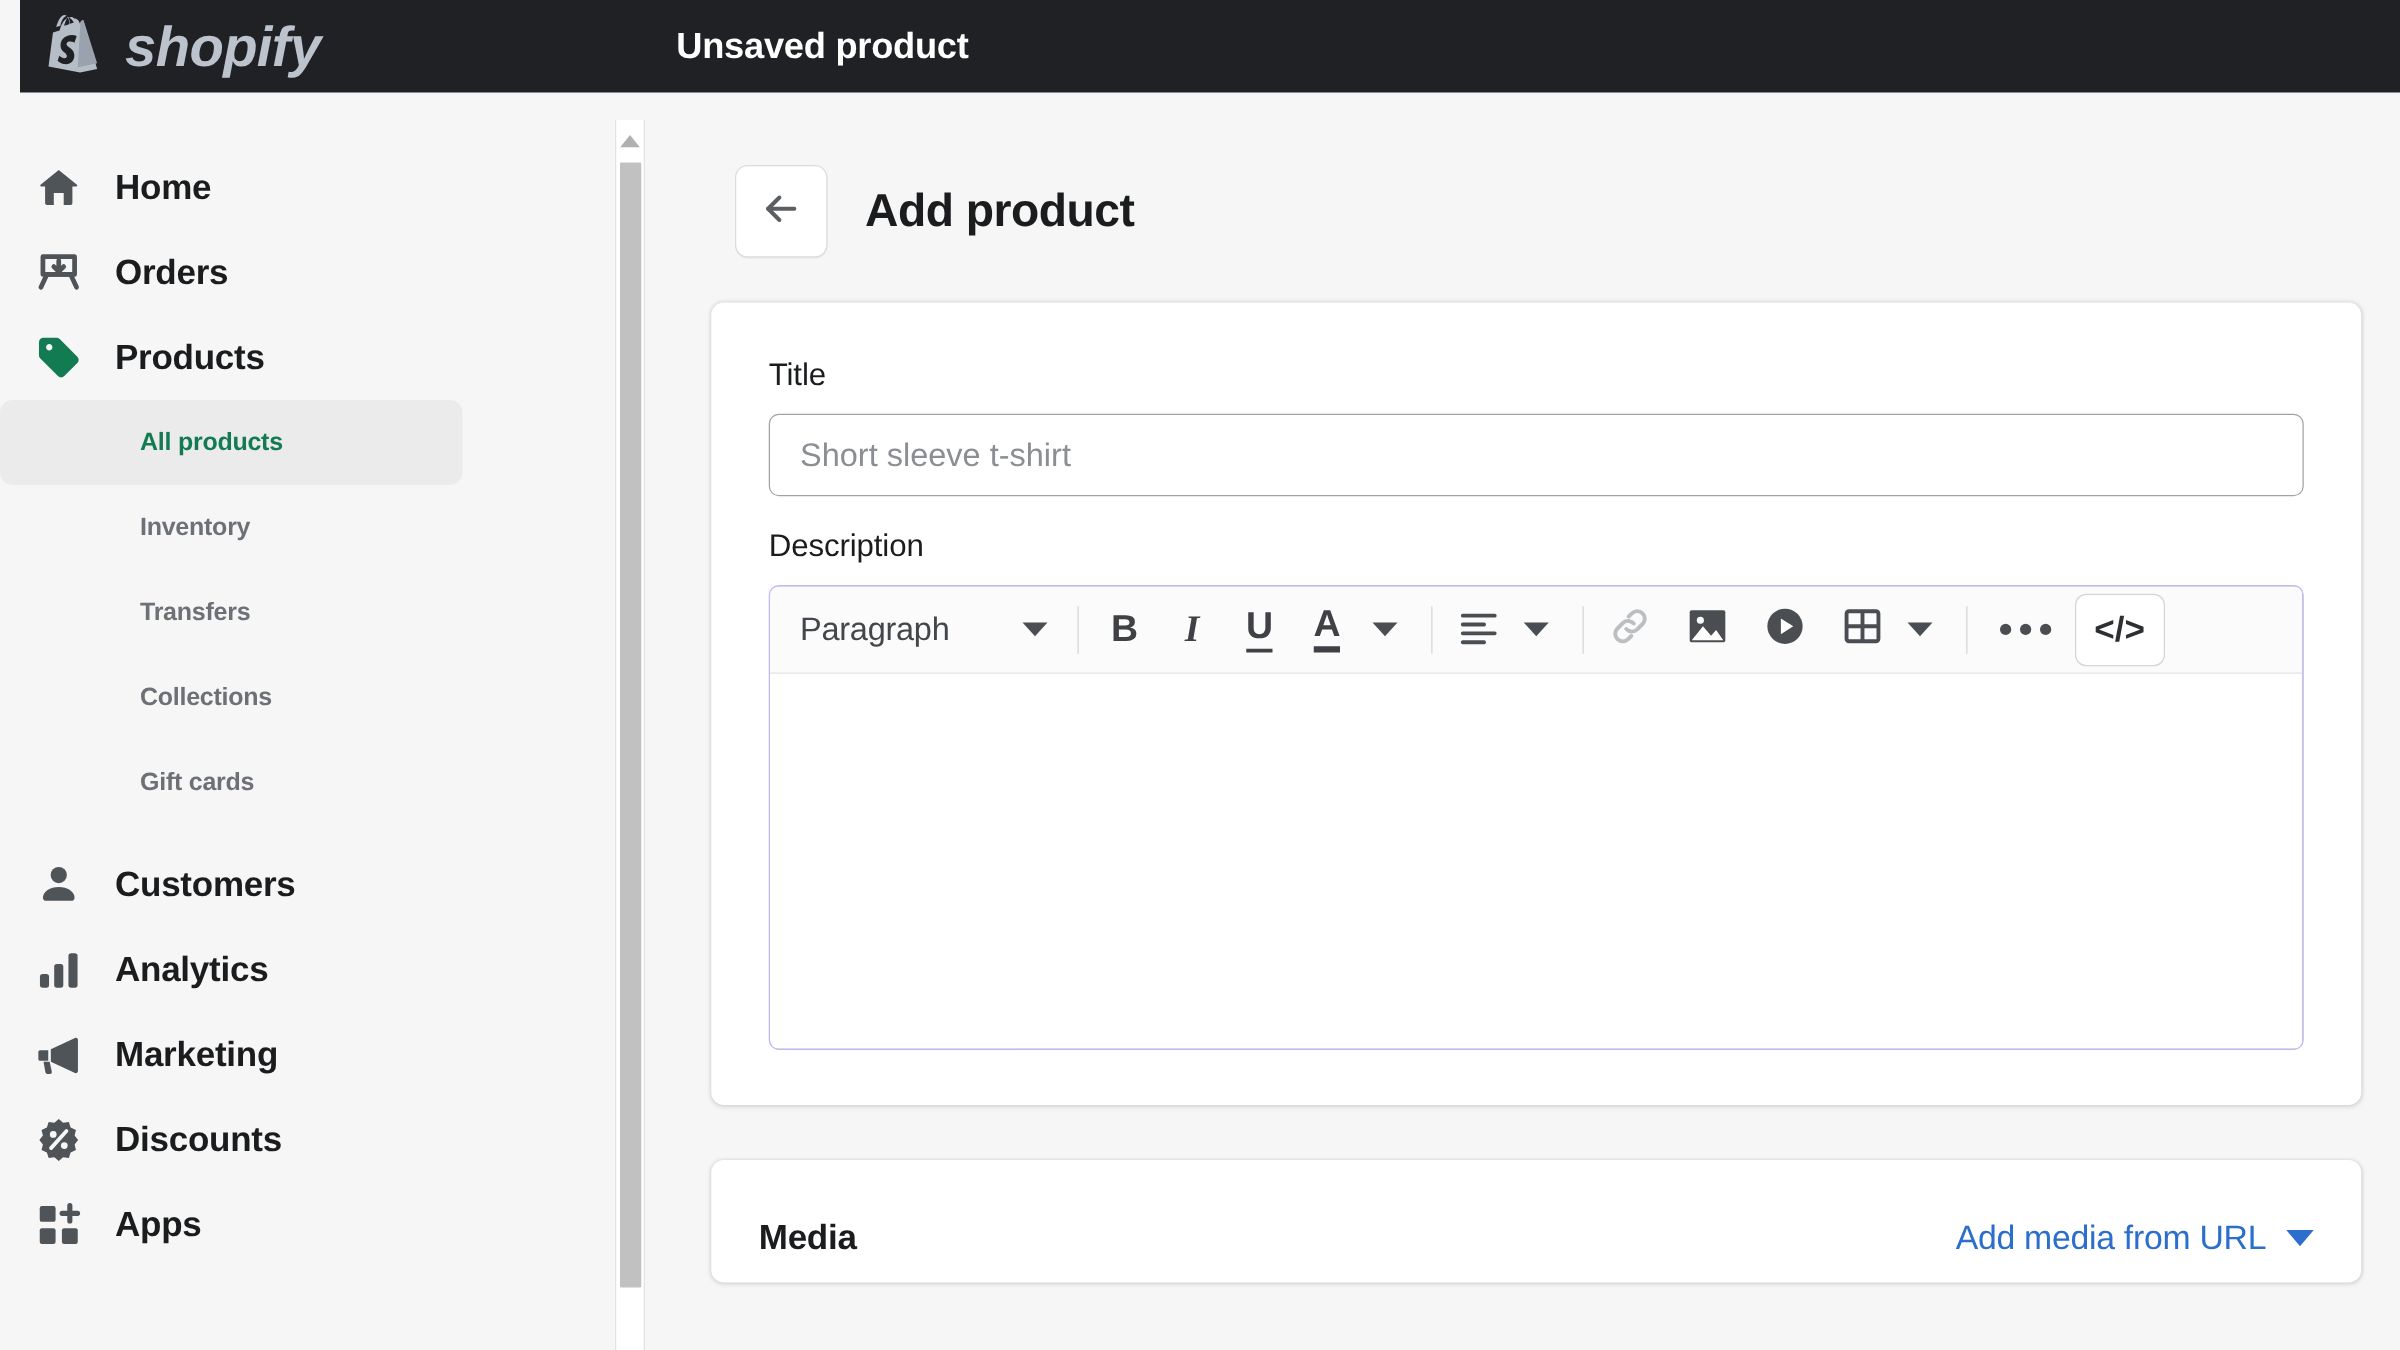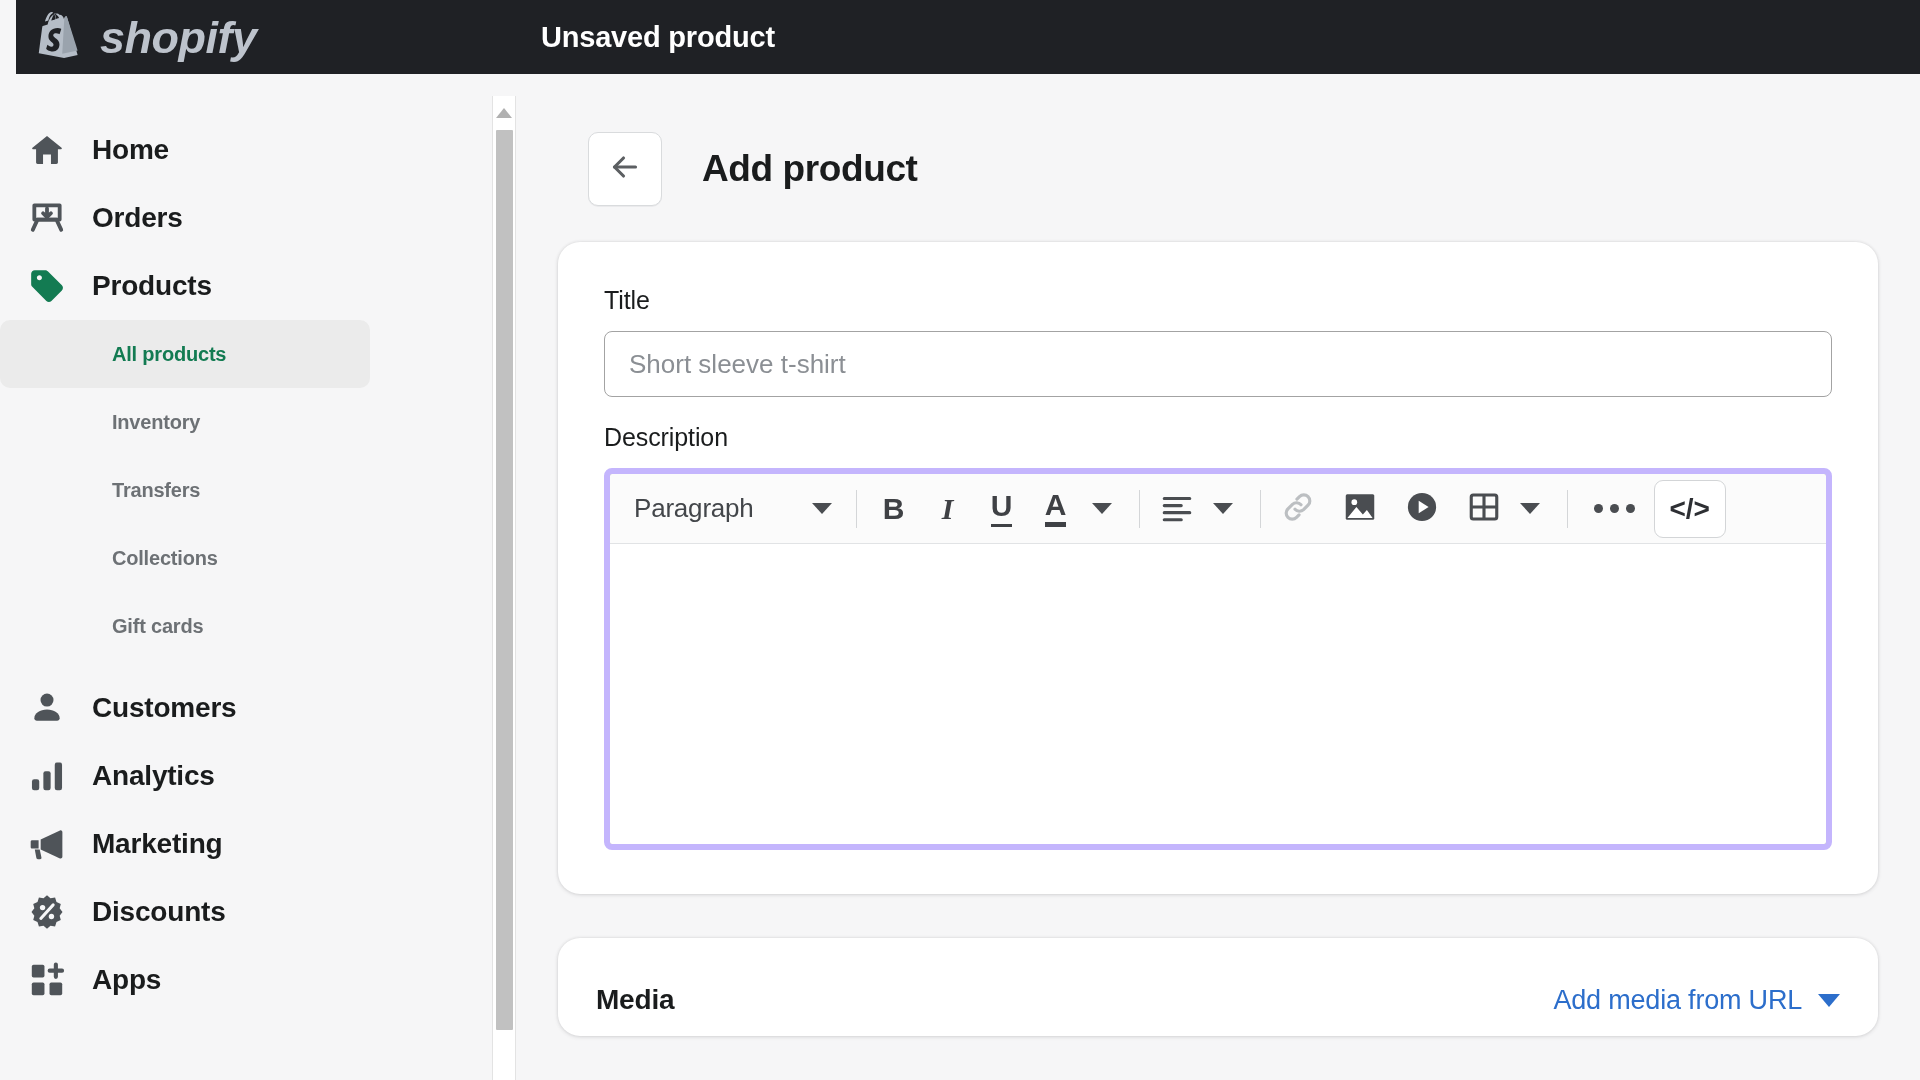--- a/index.html
+++ b/index.html
@@ -127,21 +127,21 @@
     top: 96px; left: 518px;
     width: 1402px;
     height: 984px;
     background: #f6f6f7;
     overflow: hidden;
   }
 
   .page-header {
     display: flex;
     align-items: center;
-    gap: 40px;
+    gap: 30px;
     padding: 36px 16px 0 70px;
   }
   .back-btn {
     width: 74px; height: 74px;
     background: #ffffff;
     border: 1px solid #d9dbdd;
     border-radius: 10px;
     display: flex;
     align-items: center;
     justify-content: center;
@@ -150,22 +150,22 @@
   }
   .page-title {
     font-size: 37px;
     font-weight: 700;
     color: #1a1c1d;
     letter-spacing: -0.4px;
   }
 
   .card {
     background: #ffffff;
-    border-radius: 22px;
-    margin: 0 0 0 40px;
+    border-radius: 10px;
+    margin: 0 0 0 51px;
     width: 1320px;
     box-shadow: 0 0 3px rgba(63,63,68,0.12), 0 1px 4px rgba(63,63,68,0.14);
   }
   .card-product { margin-top: 36px; padding: 44px 46px 44px; }
   .card-media { margin-top: 44px; padding: 46px 38px 20px; }
 
   .field-label {
     font-size: 25px;
     color: #1a1c1d;
     margin-bottom: 16px;
@@ -181,21 +181,21 @@
     font-family: "Liberation Sans", sans-serif;
     font-size: 26px;
     color: #1a1c1d;
   }
   .text-input::placeholder { color: #8b8f94; }
 
   .spacer-24 { height: 26px; }
 
   
   .editor {
-    border: 6px solid #c4b5fd;
+    border: 1px solid #c4b5fd;
     border-radius: 8px;
     overflow: hidden;
     background: #a3a3a3;
   }
   .editor-toolbar {
     display: flex;
     align-items: center;
     height: 70px;
     background: #fbfbfb;
     border-bottom: 1px solid #e1e3e5;

